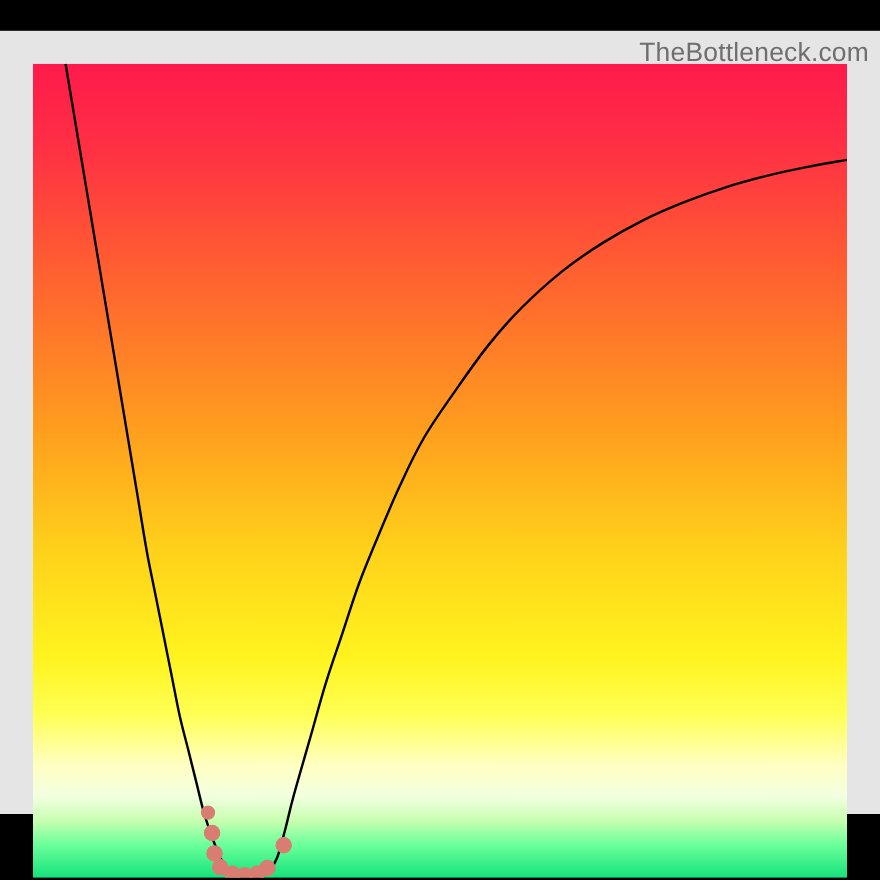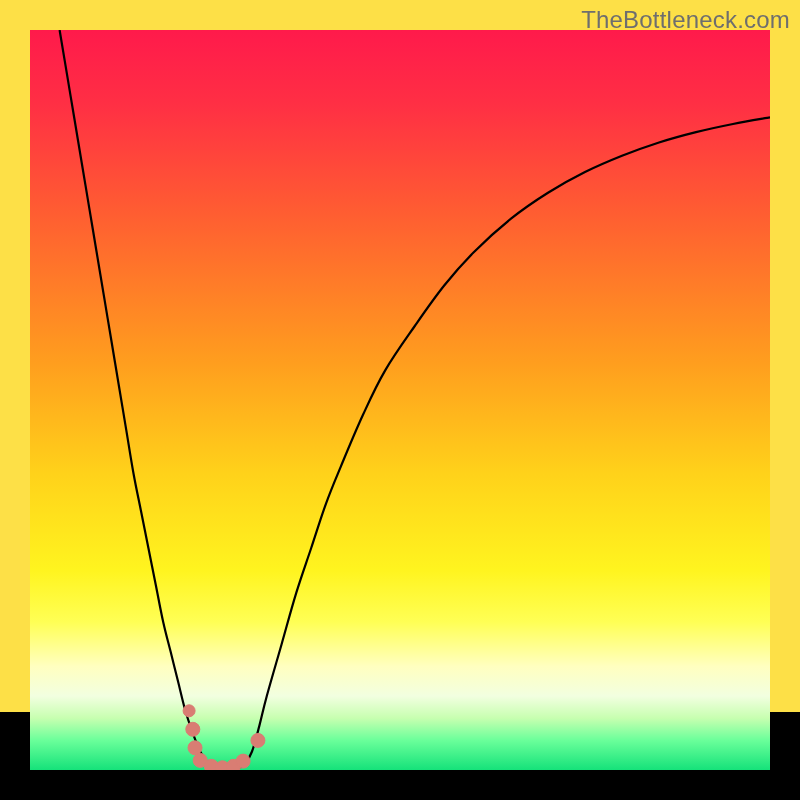--- a/index.html
+++ b/index.html
@@ -8,21 +8,22 @@
     width: 800px;
     height: 800px;
     overflow: hidden;
     background: #000;
     font-family: Arial, Helvetica, sans-serif;
   }
   .frame {
     position: relative;
     width: 800px;
     height: 712px;
-    background: #fde047;
+    background: #e5e5e5;
+    margin-top: 28px;
   }
   .plot-area {
     position: absolute;
     left: 30px;
     top: 30px;
     width: 740px;
     height: 740px;
     
   }
   .watermark {

